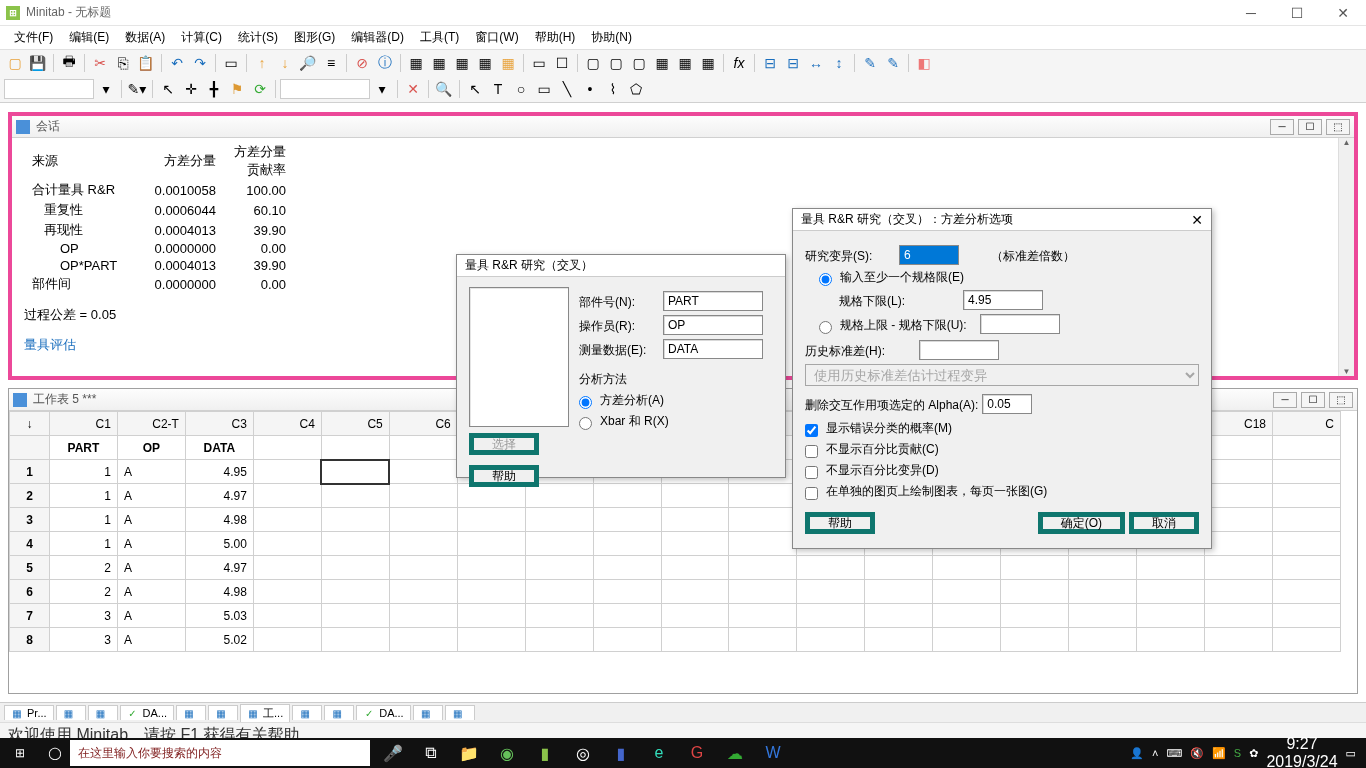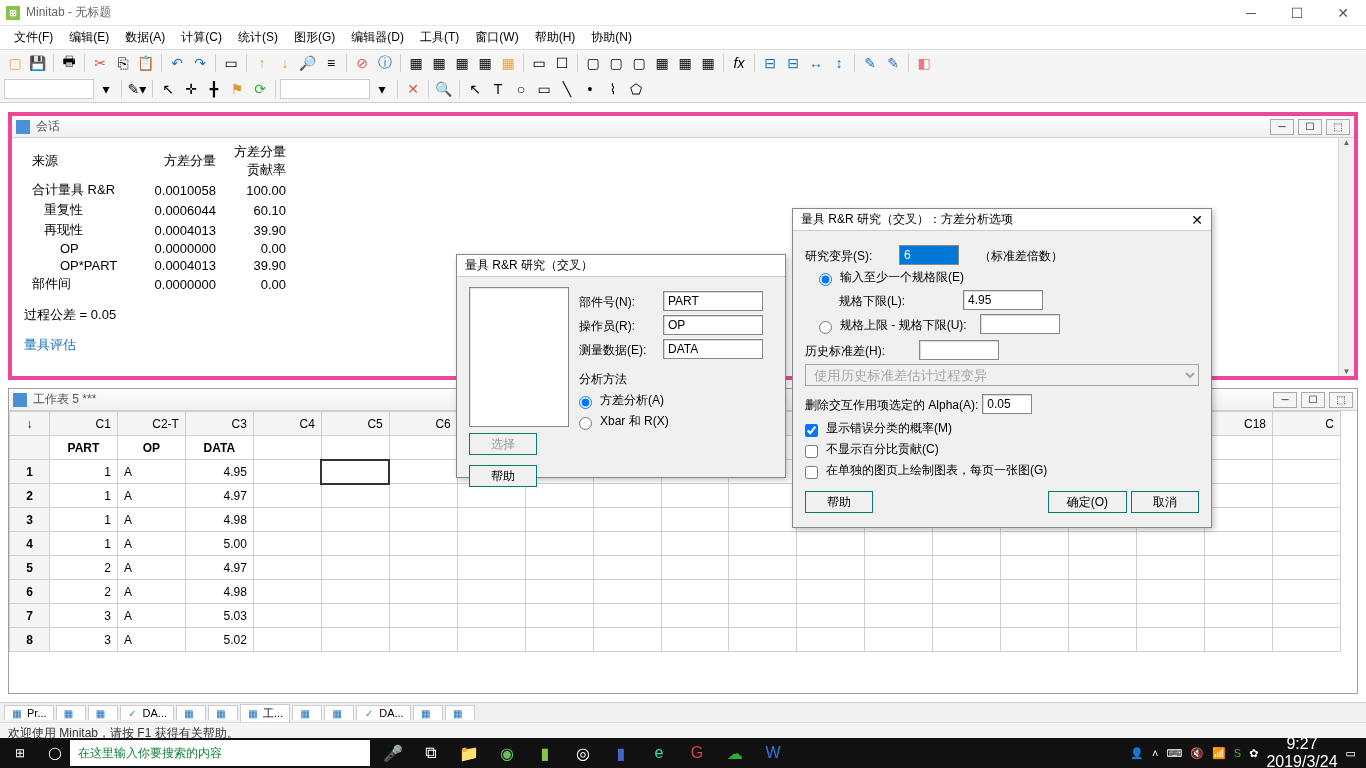--- a/index.html
+++ b/index.html
@@ -54,38 +54,38 @@
 
 
 .dialog { position: absolute; background: #f0f0f0; border: 1px solid #888; box-shadow: 2px 2px 6px rgba(0,0,0,0.25); font-size: 12px; }
 .dialog .dlg-title { height: 22px; background: #fff; border-bottom: 1px solid #ccc; display: flex; align-items: center; padding: 0 8px; }
 .dialog .dlg-title .close { margin-left: auto; cursor: pointer; font-size: 14px; }
 .dialog .dlg-body { padding: 10px 12px; }
 .dlg-row { display: flex; align-items: flex-end; margin: 4px 0; gap: 4px; }
 .dlg-input { border: 1px solid #888; background: #fff; height: 20px; padding: 0 4px; font-size: 12px; }
 .dlg-input.sunken { border: 1px solid #888; box-shadow: inset 1px 1px 0 rgba(0,0,0,0.15); }
 .dlg-listbox { width: 100px; height: 140px; border: 1px solid #888; background: #fff; box-shadow: inset 1px 1px 0 rgba(0,0,0,0.1); }
-.dlg-btn { padding: 2px 18px; border: 1px solid #0f766e; background: #f0f0f0; cursor: pointer; min-width: 68px; text-align: center; height: 22px; display: inline-flex; align-items: center; justify-content: center; }
+.dlg-btn { padding: 2px 18px; border: 5px solid #0f766e; background: #f0f0f0; cursor: pointer; min-width: 68px; text-align: center; height: 22px; display: inline-flex; align-items: center; justify-content: center; }
 .dlg-radio, .dlg-check { margin-right: 4px; }
 .dlg-select { width: 100%; height: 22px; border: 1px solid #888; background: #f0f0f0; color: #888; padding: 0 4px; }
 input[type=text].sel { background: #0078d7; color: #fff; }
 
 
 .tabs { position: absolute; left: 0; right: 0; bottom: 46px; height: 20px; background: #f0f0f0; border-top: 1px solid #ccc; display: flex; align-items: center; gap: 2px; padding-left: 4px; }
 .tab { display: flex; align-items: center; gap: 4px; padding: 1px 6px; border: 1px solid #ccc; border-bottom: none; background: #fff; font-size: 11px; cursor: pointer; }
 .tab .ticon { width: 12px; height: 12px; display: inline-flex; align-items: center; justify-content: center; font-size: 10px; }
 
 
-.statusbar { position: absolute; left: 0; right: 0; bottom: 26px; height: 20px; background: #f5f5f5; border-top: 1px solid #ddd; padding: 2px 8px; font-size: 12px; color: #333; }
+.statusbar { position: absolute; left: 0; right: 0; bottom: 26px; height: 20px; background: #f5f5f5; border-top: 1px solid #ddd; padding: 2px 8px; font-size: 16px; color: #333; }
 
 
 .taskbar { position: absolute; left: 0; right: 0; bottom: 0; height: 30px; background: #111; display: flex; align-items: center; color: #fff; }
 .taskbar .start { width: 40px; height: 30px; display: flex; align-items: center; justify-content: center; }
 .taskbar .cortana { width: 30px; display: flex; justify-content: center; }
-.taskbar .search { flex: 0 0 300px; height: 26px; background: #fff; color: #15803d; display: flex; align-items: center; padding: 0 8px; margin-right: 4px; }
+.taskbar .search { flex: 0 0 300px; height: 26px; background: #fff; color: #7f1d1d; display: flex; align-items: center; padding: 0 8px; margin-right: 4px; }
 .taskbar .tbtn { width: 38px; height: 30px; display: flex; align-items: center; justify-content: center; cursor: pointer; font-size: 16px; }
 .taskbar .tray { margin-left: auto; display: flex; align-items: center; gap: 8px; padding-right: 10px; font-size: 11px; }
 .taskbar .time { text-align: center; line-height: 1.1; font-size: 16px; }
 
 .blue-link { color: #1a6ebd; }
 </style>
 </head>
 <body>
 
 <div class="titlebar">
@@ -536,21 +536,21 @@
 
   <div class="dialog" style="top:104px; left:792px; width:420px;">
     <div class="dlg-title">
       <span>量具 R&amp;R 研究（交叉）：方差分析选项</span>
       <span class="close">✕</span>
     </div>
     <div class="dlg-body">
       <div class="dlg-row">
         <span style="width:90px">研究变异(S):</span>
         <input type="text" class="dlg-input sel" style="width: 60px;" value="6">
-        <span style="margin-left:16px">（标准差倍数）</span>
+        <span style="margin-left:28px">（标准差倍数）</span>
       </div>
       <div style="padding-left:14px">
         <div class="dlg-row">
             <input type="radio" checked="" class="dlg-radio" style="">
             <span>输入至少一个规格限(E)</span>
           </div>
         <div class="dlg-row" style="padding-left:20px">
             <span style="width:120px">规格下限(L):</span>
             <input class="dlg-input sunken" style="width: 80px;" value="4.95">
           </div>
@@ -571,20 +571,24 @@
           <span>删除交互作用项选定的 Alpha(A):</span>
           <input class="dlg-input sunken" style="width: 50px;" value="0.05">
         </div>
       <div class="dlg-row" style="margin-top:6px">
           <input type="checkbox" checked="" class="dlg-check" style="">
           <span>显示错误分类的概率(M)</span>
         </div>
       <div class="dlg-row">
           <input type="checkbox" class="dlg-check" style="">
           <span>不显示百分比贡献(C)</span>
+        </div>
+      <div class="dlg-row">
+          <input type="checkbox" class="dlg-check" style="">
+          <span>不显示百分比变异(D)</span>
         </div>
       <div class="dlg-row">
           <input type="checkbox" class="dlg-check" style="">
           <span>在单独的图页上绘制图表，每页一张图(G)</span>
         </div>
       <div class="dlg-row" style="margin-top:12px">
         <div class="dlg-btn">帮助</div>
         <div style="flex:1"></div>
         <div class="dlg-btn">确定(O)</div>
         <div class="dlg-btn">取消</div>

